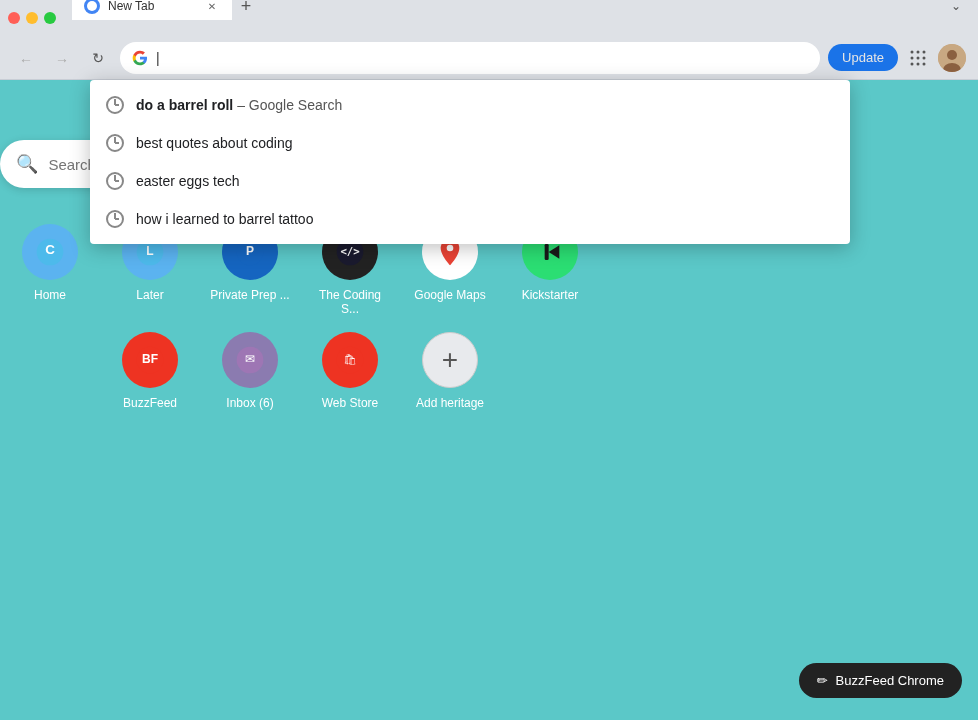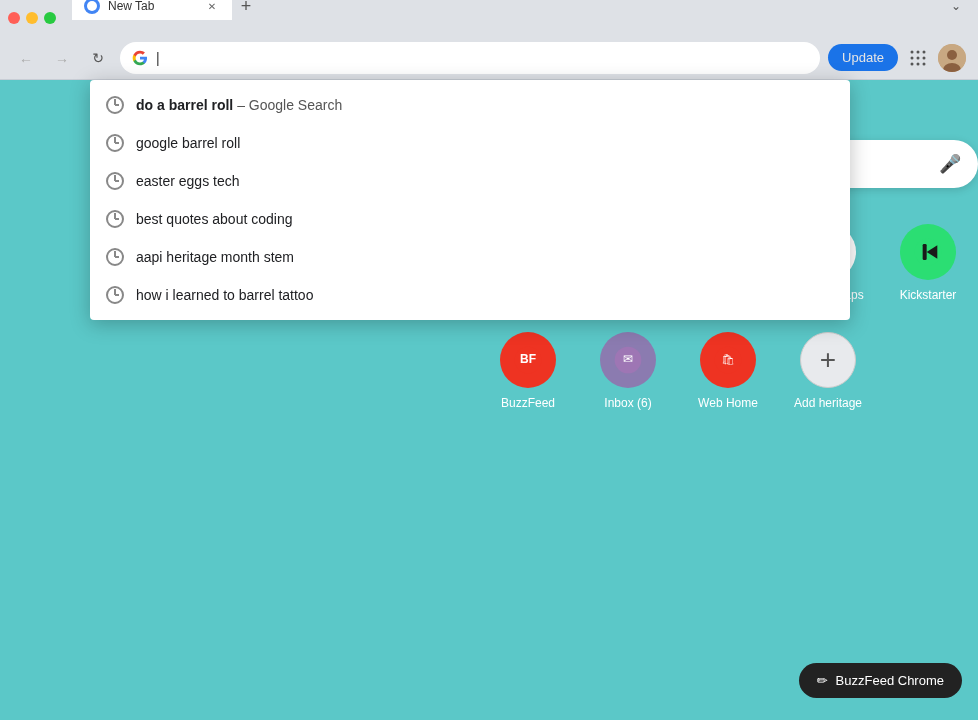--- a/index.html
+++ b/index.html
@@ -220,21 +220,21 @@
     .dropdown-item .bold-text { font-weight: 600; }
     .dropdown-item .normal-text { color: #555; }
 
     
     .main {
       position: relative;
       height: calc(720px - 36px - 44px);
       background: #5BC8C8;
       display: flex;
       flex-direction: column;
-      align-items: flex-end;
+      align-items: flex-start;
       justify-content: flex-start;
       padding-top: 0;
     }
 
     
     .search-container {
       margin-top: 60px;
       width: 480px;
     }
     .search-bar {
@@ -374,33 +374,25 @@
   </div>
 </div>
 
 <div class="dropdown" id="dropdown">
 <div class="dropdown-item">
       <div class="history-icon"></div>
       <span><span class="bold-text">do a barrel roll</span><span class="normal-text"> – Google Search</span></span>
     </div>
     <div class="dropdown-item">
       <div class="history-icon"></div>
-      <span>google barrel roll</span>
+      <span>best quotes about coding</span>
     </div>
     <div class="dropdown-item">
       <div class="history-icon"></div>
       <span>easter eggs tech</span>
-    </div>
-    <div class="dropdown-item">
-      <div class="history-icon"></div>
-      <span>best quotes about coding</span>
-    </div>
-    <div class="dropdown-item">
-      <div class="history-icon"></div>
-      <span>aapi heritage month stem</span>
     </div>
     <div class="dropdown-item">
       <div class="history-icon"></div>
       <span>how i learned to barrel tattoo</span>
     </div>
   </div>
 
 <div class="main">
 
   <div class="search-container">
@@ -485,21 +477,21 @@
         </div>
         <span class="shortcut-label">Inbox (6)</span>
       </div>
       <div class="shortcut-item">
         <div class="shortcut-icon" style="background: rgb(238, 51, 34);">
           <svg width="32" height="32" viewBox="0 0 48 48">
             <circle cx="24" cy="24" r="20" fill="#EE3322"></circle>
             <text x="50%" y="58%" text-anchor="middle" font-size="16" fill="white" font-family="Arial">🛍</text>
           </svg>
         </div>
-        <span class="shortcut-label">Web Home</span>
+        <span class="shortcut-label">Web Store</span>
       </div>
       <div class="shortcut-item">
         <div class="shortcut-icon" style="background: rgb(232, 234, 237); border: 1px solid rgb(204, 204, 204);">
           <span style="font-size:28px;color:#555;font-weight:300;line-height:1;">+</span>
         </div>
         <span class="shortcut-label">Add heritage</span>
       </div>
     </div>
 
   <button class="customize-btn">

